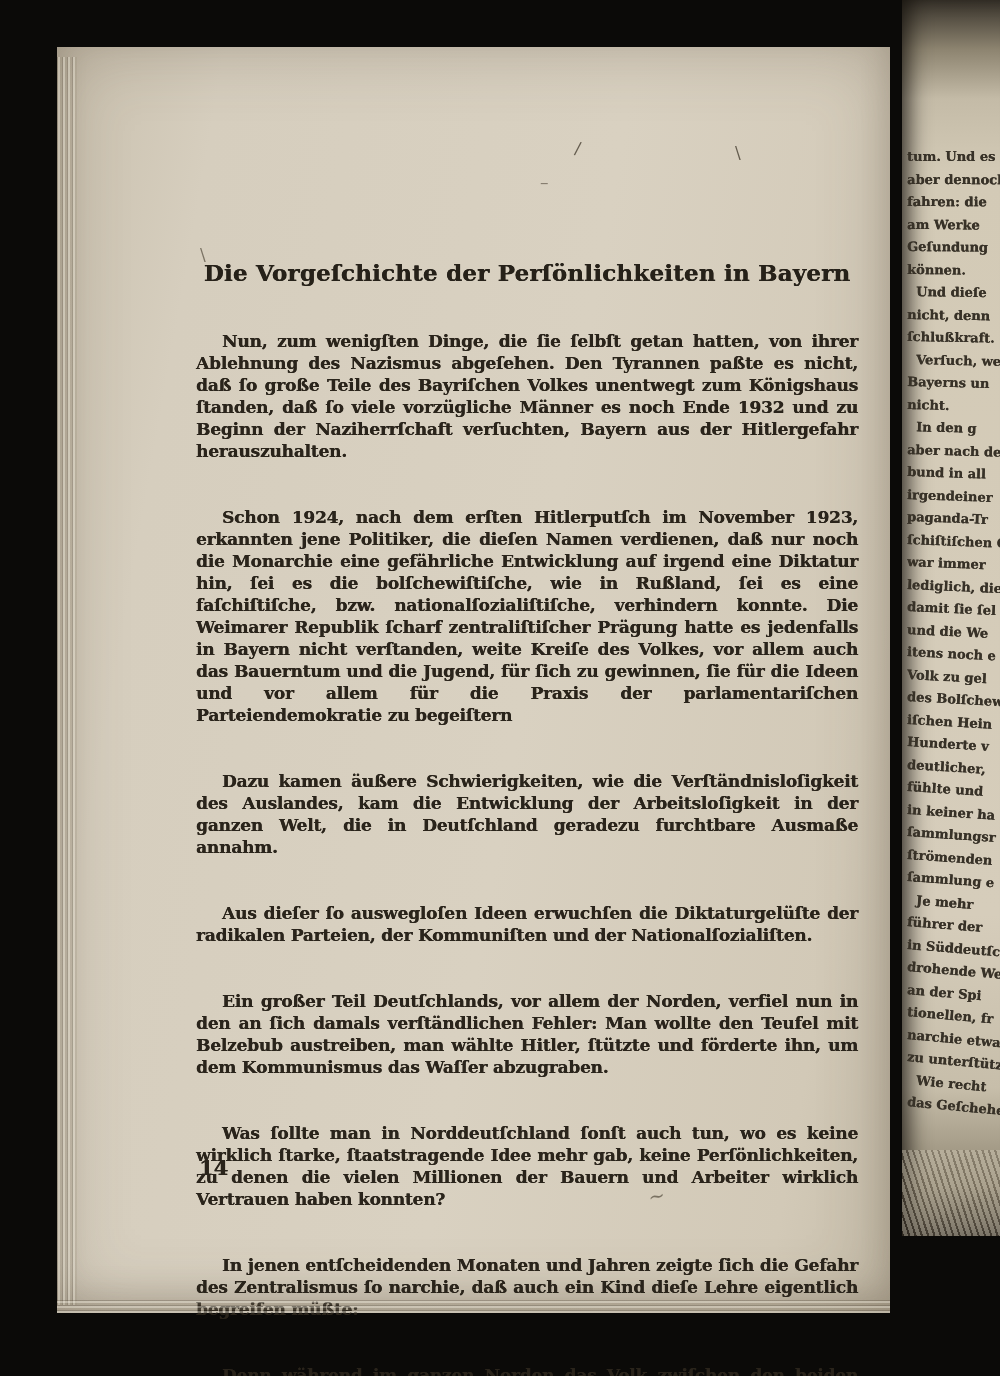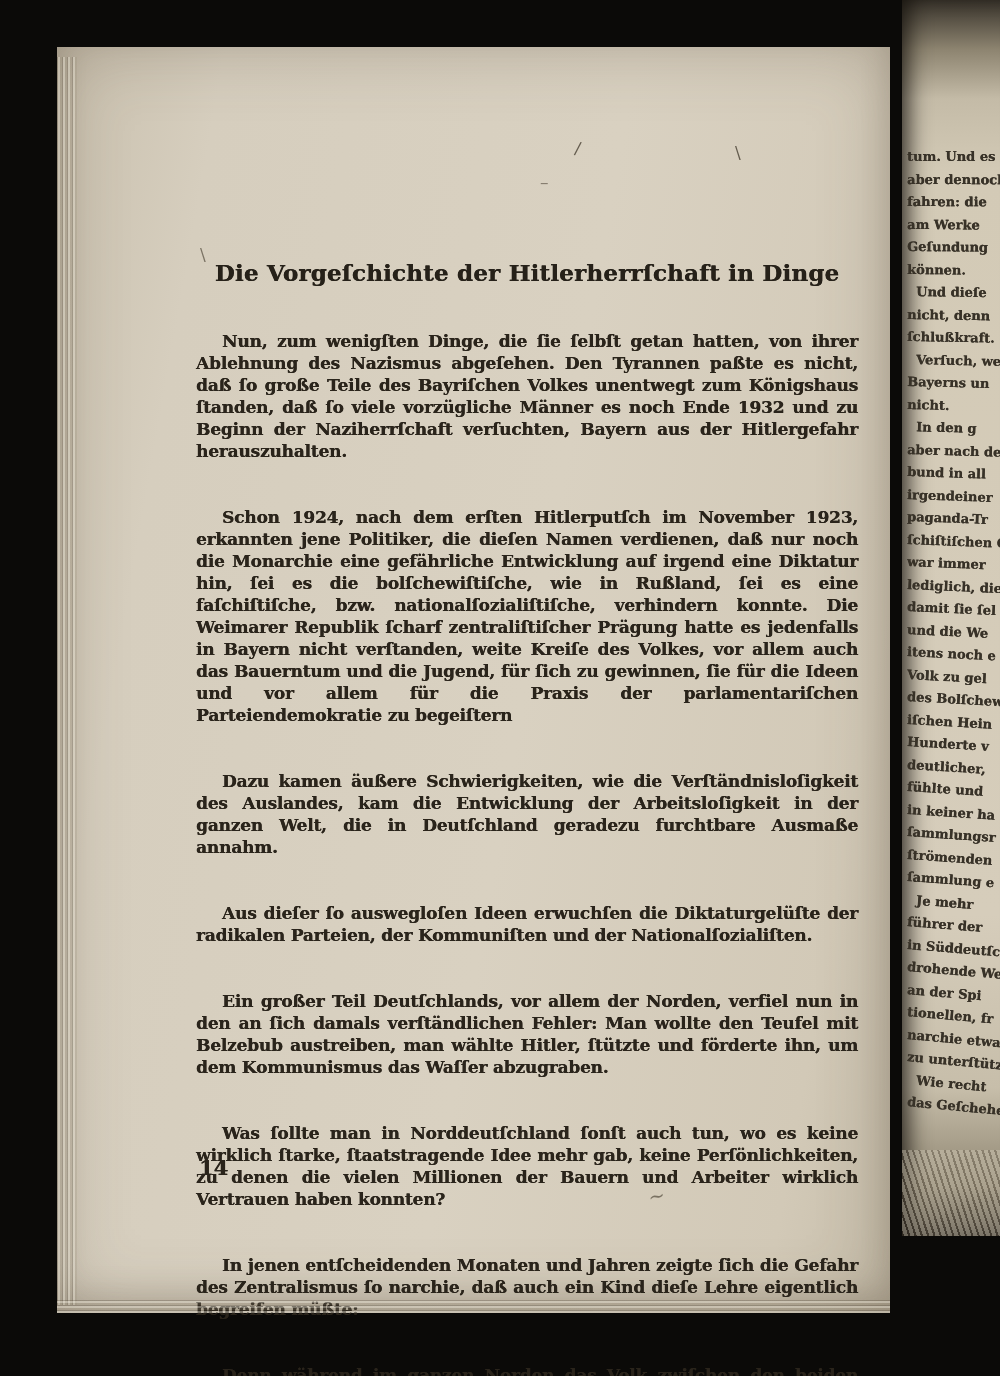--- a/index.html
+++ b/index.html
@@ -126,21 +126,21 @@
   .mark-1 { left: 735px; top: 142px; }
   .mark-2 { left: 540px; top: 172px; color: rgba(62,53,40,0.55); }
   .mark-3 { left: 648px; top: 1184px; transform: rotate(-12deg); font-size: 20px; color: rgba(62,53,40,0.6); }
   .mark-4 { left: 200px; top: 244px; color: rgba(62,53,40,0.6); }
 </style>
 </head>
 <body>
 
 <div class="page-main">
   <div class="text-block">
-    <h1 class="heading">Die Vorgeſchichte der Hitlerherrſchaft in Dinge</h1>
+    <h1 class="heading">Die Vorgeſchichte der Perſönlichkeiten in Bayern</h1>
     <div class="body-text">
         <p class="para">Nun, zum wenigſten Dinge, die ſie ſelbſt getan hatten, von ihrer Ablehnung des Nazismus abgeſehen. Den Tyrannen paßte es nicht, daß ſo große Teile des Bayriſchen Volkes unentwegt zum Königshaus ſtanden, daß ſo viele vorzügliche Männer es noch Ende 1932 und zu Beginn der Naziherrſchaft verſuchten, Bayern aus der Hitlergefahr herauszuhalten.</p>
         <p class="para">Schon 1924, nach dem erſten Hitlerputſch im November 1923, erkannten jene Politiker, die dieſen Namen verdienen, daß nur noch die Monarchie eine gefährliche Entwicklung auf irgend eine Diktatur hin, ſei es die bolſchewiſtiſche, wie in Rußland, ſei es eine faſchiſtiſche, bzw. nationalſozialiſtiſche, verhindern konnte. Die Weimarer Republik ſcharf zentraliſtiſcher Prägung hatte es jedenfalls in Bayern nicht verſtanden, weite Kreiſe des Volkes, vor allem auch das Bauerntum und die Jugend, für ſich zu gewinnen, ſie für die Ideen und vor allem für die Praxis der parlamentariſchen Parteiendemokratie zu begeiſtern</p>
         <p class="para">Dazu kamen äußere Schwierigkeiten, wie die Verſtändnisloſigkeit des Auslandes, kam die Entwicklung der Arbeitsloſigkeit in der ganzen Welt, die in Deutſchland geradezu furchtbare Ausmaße annahm.</p>
         <p class="para">Aus dieſer ſo auswegloſen Ideen erwuchſen die Diktaturgelüſte der radikalen Parteien, der Kommuniſten und der Nationalſozialiſten.</p>
         <p class="para">Ein großer Teil Deutſchlands, vor allem der Norden, verfiel nun in den an ſich damals verſtändlichen Fehler: Man wollte den Teufel mit Belzebub austreiben, man wählte Hitler, ſtützte und förderte ihn, um dem Kommunismus das Waſſer abzugraben.</p>
         <p class="para">Was ſollte man in Norddeutſchland ſonſt auch tun, wo es keine wirklich ſtarke, ſtaatstragende Idee mehr gab, keine Perſönlichkeiten, zu denen die vielen Millionen der Bauern und Arbeiter wirklich Vertrauen haben konnten?</p>
         <p class="para">In jenen entſcheidenden Monaten und Jahren zeigte ſich die Gefahr des Zentralismus ſo narchie, daß auch ein Kind dieſe Lehre eigentlich begreifen müßte:</p>
         <p class="para">Denn während im ganzen Norden das Volk zwiſchen den beiden roten Fahnen, der bolſchewiſtiſchen, mit Hammer und Sichel, und der Hitlerſchen mit dem Hakenkreuz, hilflos hin- und hergeriſſen wurde, gab es in Süddeutſchland, vor allem in Bayern eine dritte Kraft, eine uralte und doch noch im Volk ganz lebendige Idee, das König-</p>
       </div>

